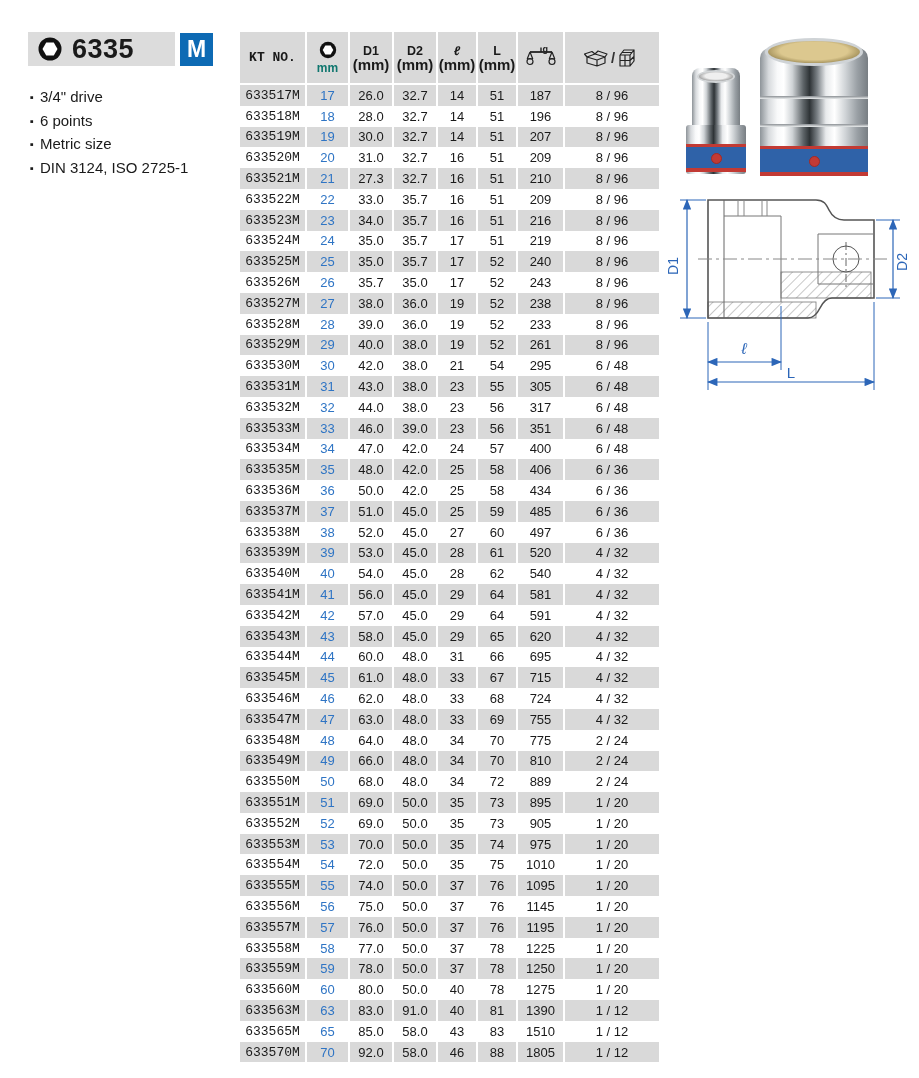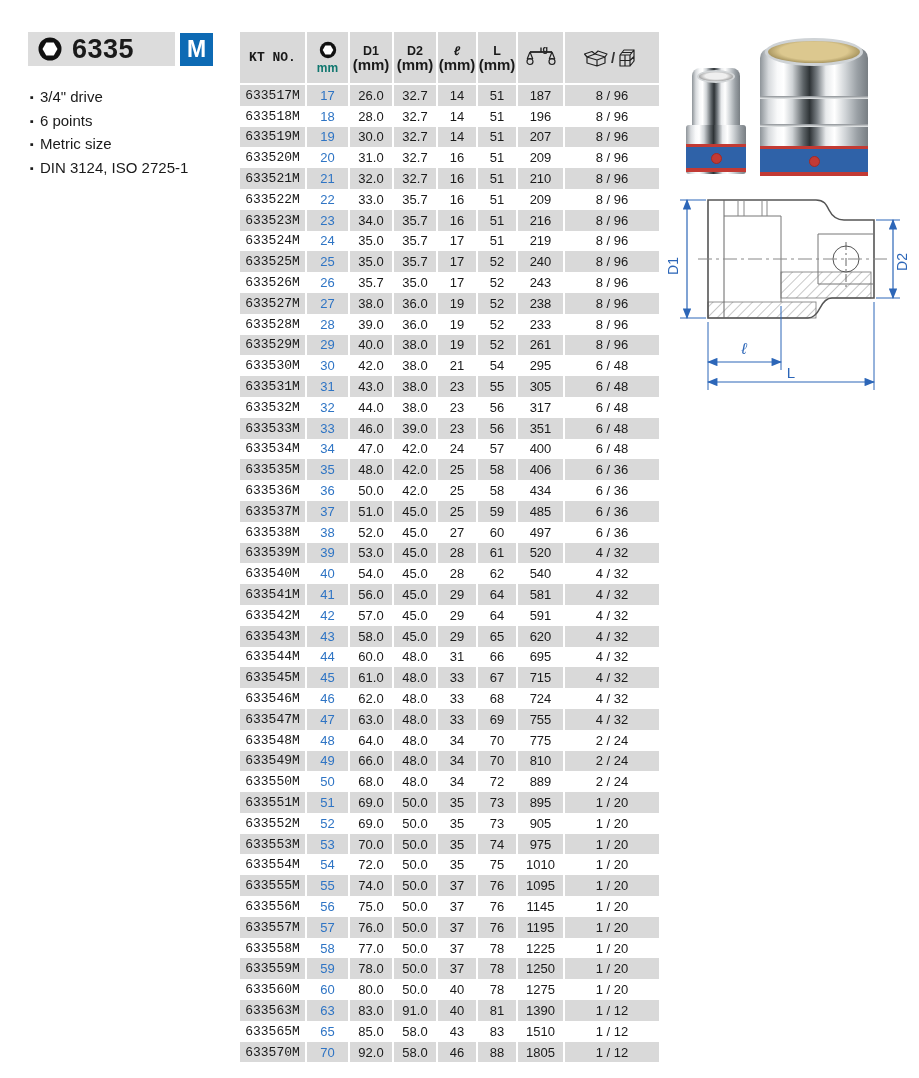--- a/index.html
+++ b/index.html
@@ -178,21 +178,21 @@
           <div class="tcell c2">31.0</div>
           <div class="tcell c3">32.7</div>
           <div class="tcell c4">16</div>
           <div class="tcell c5">51</div>
           <div class="tcell c6">209</div>
           <div class="tcell c7">8 / 96</div>
         </div>
         <div class="trow odd">
           <div class="tcell c0">633521M</div>
           <div class="tcell c1">21</div>
-          <div class="tcell c2">32.0</div>
+          <div class="tcell c2">27.3</div>
           <div class="tcell c3">32.7</div>
           <div class="tcell c4">16</div>
           <div class="tcell c5">51</div>
           <div class="tcell c6">210</div>
           <div class="tcell c7">8 / 96</div>
         </div>
         <div class="trow even">
           <div class="tcell c0">633522M</div>
           <div class="tcell c1">22</div>
           <div class="tcell c2">33.0</div>

